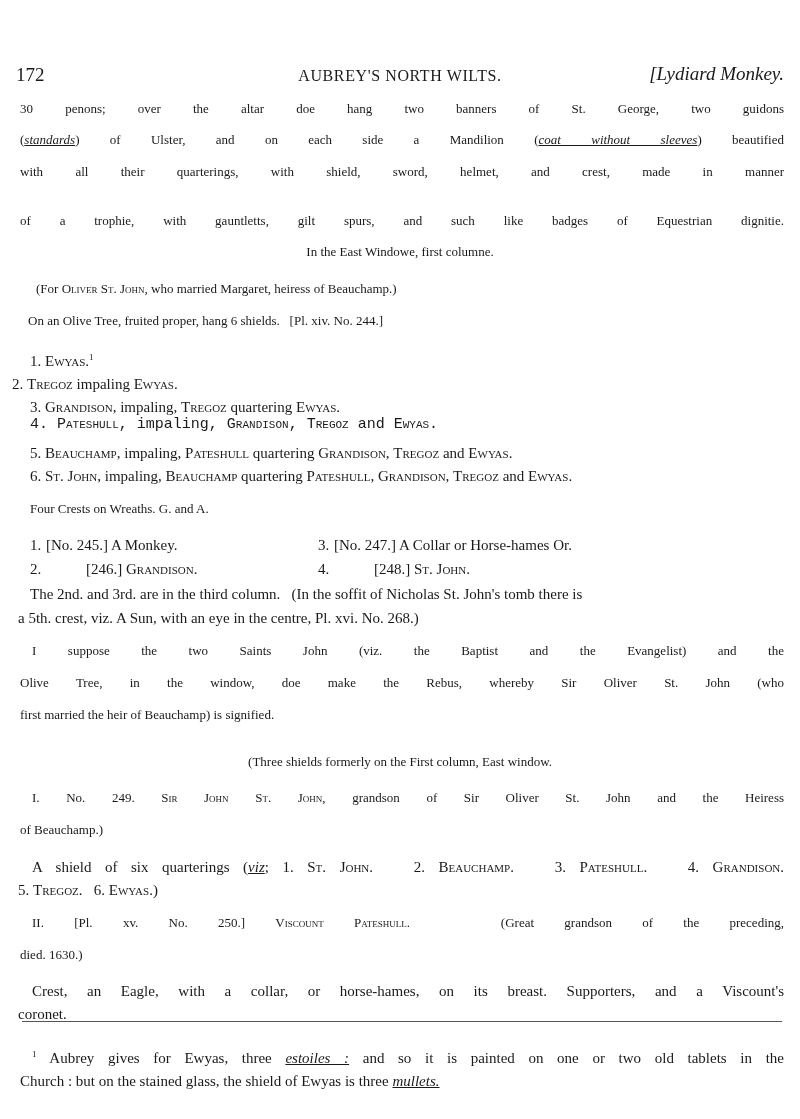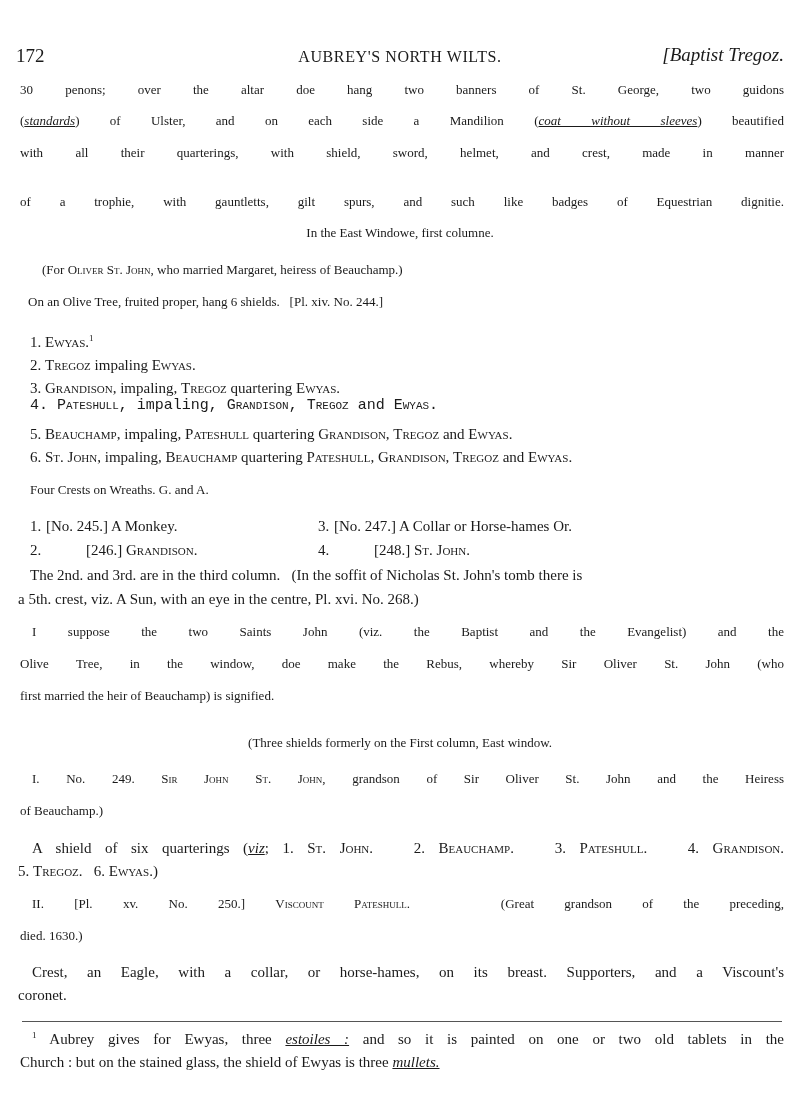--- a/index.html
+++ b/index.html
@@ -1,51 +1,51 @@
 <!DOCTYPE html>
 <html><head>
 <meta charset="utf-8">
 <style>
   html, body { margin: 0; padding: 0; background: #ffffff; }
   body {
     width: 800px; height: 1119px; position: relative; overflow: hidden;
     font-family: "Liberation Serif", "DejaVu Serif", serif; color: #1a1a1a;
   }
-  .abs { position: absolute; white-space: nowrap; }
+  .abs { position: absolute; white-space: nowrap; margin-top: 19px; }
   .sc { font-variant: small-caps; }
   .header-num { left: 16px; top: 45px; font-size: 19px; }
   .header-title { left: 0; width: 800px; text-align: center; top: 48px; font-size: 16px; letter-spacing: 0.6px; text-transform: uppercase; }
   .header-right { right: 16px; top: 44px; font-size: 19px; font-style: italic; }
   .big { font-size: 13px; }
   .mid { font-size: 15px; }
   .just { text-align: justify; text-align-last: justify; width: 764px; left: 20px; }
   .center { left: 0; width: 800px; text-align: center; }
   sup { font-size: 0.6em; vertical-align: super; line-height: 0; }
   .rule { position: absolute; left: 22px; width: 760px; top: 1021px; height: 0; border-top: 1px solid #555; }
   i { font-style: italic; text-decoration: underline; }
 </style>
 </head>
 <body>
 
 <div class="abs header-num">172</div>
 <div class="abs header-title">Aubrey's North Wilts.</div>
-<div class="abs header-right">[Baptist Tregoz.</div>
+<div class="abs header-right">[Lydiard Monkey.</div>
 
 <div class="abs big just" style="top:82px">30 penons; over the altar doe hang two banners of St. George, two guidons</div>
 <div class="abs big just" style="top:113px"><span>(</span><i>standards</i><span>) of Ulster, and on each side a Mandilion (</span><i>coat without sleeves</i><span>) beautified</span></div>
 <div class="abs big just" style="top:145px">with all their quarterings, with shield, sword, helmet, and crest, made in manner</div>
 <div class="abs big just" style="top:194px">of a trophie, with gauntletts, gilt spurs, and such like badges of Equestrian dignitie.</div>
 
 <div class="abs big center" style="top:225px">In the East Windowe, first columne.</div>
-<div class="abs big" style="left:42px; top:262px"><span>(For </span><span class="sc">Oliver St. John</span><span>, who married Margaret, heiress of Beauchamp.)</span></div>
+<div class="abs big" style="left:36px; top:262px"><span>(For </span><span class="sc">Oliver St. John</span><span>, who married Margaret, heiress of Beauchamp.)</span></div>
 <div class="abs big" style="left:28px; top:294px; white-space:pre">On an Olive Tree, fruited proper, hang 6 shields.   [Pl. xiv. No. 244.]</div>
 
 <div id="shield-list">
     <div class="abs mid" style="left: 30px; top: 334px;"><span style="white-space: pre;">1. </span><span class="sc">Ewyas.</span><sup>1</sup></div>
-    <div class="abs mid" style="left: 30px; top: 357px;"><span style="white-space: pre;">2. </span><span class="sc">Tregoz</span><span style="white-space: pre;"> impaling </span><span class="sc">Ewyas.</span></div>
+    <div class="abs mid" style="left: 12px; top: 357px;"><span style="white-space: pre;">2. </span><span class="sc">Tregoz</span><span style="white-space: pre;"> impaling </span><span class="sc">Ewyas.</span></div>
     <div class="abs mid" style="left: 30px; top: 380px;"><span style="white-space: pre;">3. </span><span class="sc">Grandison</span><span style="white-space: pre;">, impaling, </span><span class="sc">Tregoz</span><span style="white-space: pre;"> quartering </span><span class="sc">Ewyas.</span></div>
     <div class="abs mid" style="left: 30px; top: 397px; font-family: Liberation Mono, monospace;"><span style="white-space: pre;">4. </span><span class="sc">Pateshull</span><span style="white-space: pre;">, impaling, </span><span class="sc">Grandison</span><span style="white-space: pre;">, </span><span class="sc">Tregoz</span><span style="white-space: pre;"> and </span><span class="sc">Ewyas.</span></div>
     <div class="abs mid" style="left: 30px; top: 426px;"><span style="white-space: pre;">5. </span><span class="sc">Beauchamp</span><span style="white-space: pre;">, impaling, </span><span class="sc">Pateshull</span><span style="white-space: pre;"> quartering </span><span class="sc">Grandison</span><span style="white-space: pre;">, </span><span class="sc">Tregoz</span><span style="white-space: pre;"> and </span><span class="sc">Ewyas.</span></div>
     <div class="abs mid" style="left: 30px; top: 449px;"><span style="white-space: pre;">6. </span><span class="sc">St. John</span><span style="white-space: pre;">, impaling, </span><span class="sc">Beauchamp</span><span style="white-space: pre;"> quartering </span><span class="sc">Pateshull</span><span style="white-space: pre;">, </span><span class="sc">Grandison</span><span style="white-space: pre;">, </span><span class="sc">Tregoz</span><span style="white-space: pre;"> and </span><span class="sc">Ewyas.</span></div>
   </div>
 
 <div class="abs big" style="left:30px; top:482px">Four Crests on Wreaths. G. and A.</div>
 <div id="crest-list">
     <div class="abs mid" style="left: 30px; top: 518px;"><span style="display: inline-block; width: 16px;">1.</span><span style="white-space: pre;">[No. 245.] </span><span>A Monkey.</span></div>
     <div class="abs mid" style="left: 318px; top: 518px;"><span style="display: inline-block; width: 16px;">3.</span><span style="white-space: pre; text-align: center;">[No. 247.] </span><span>A Collar or Horse-hames Or.</span></div>

